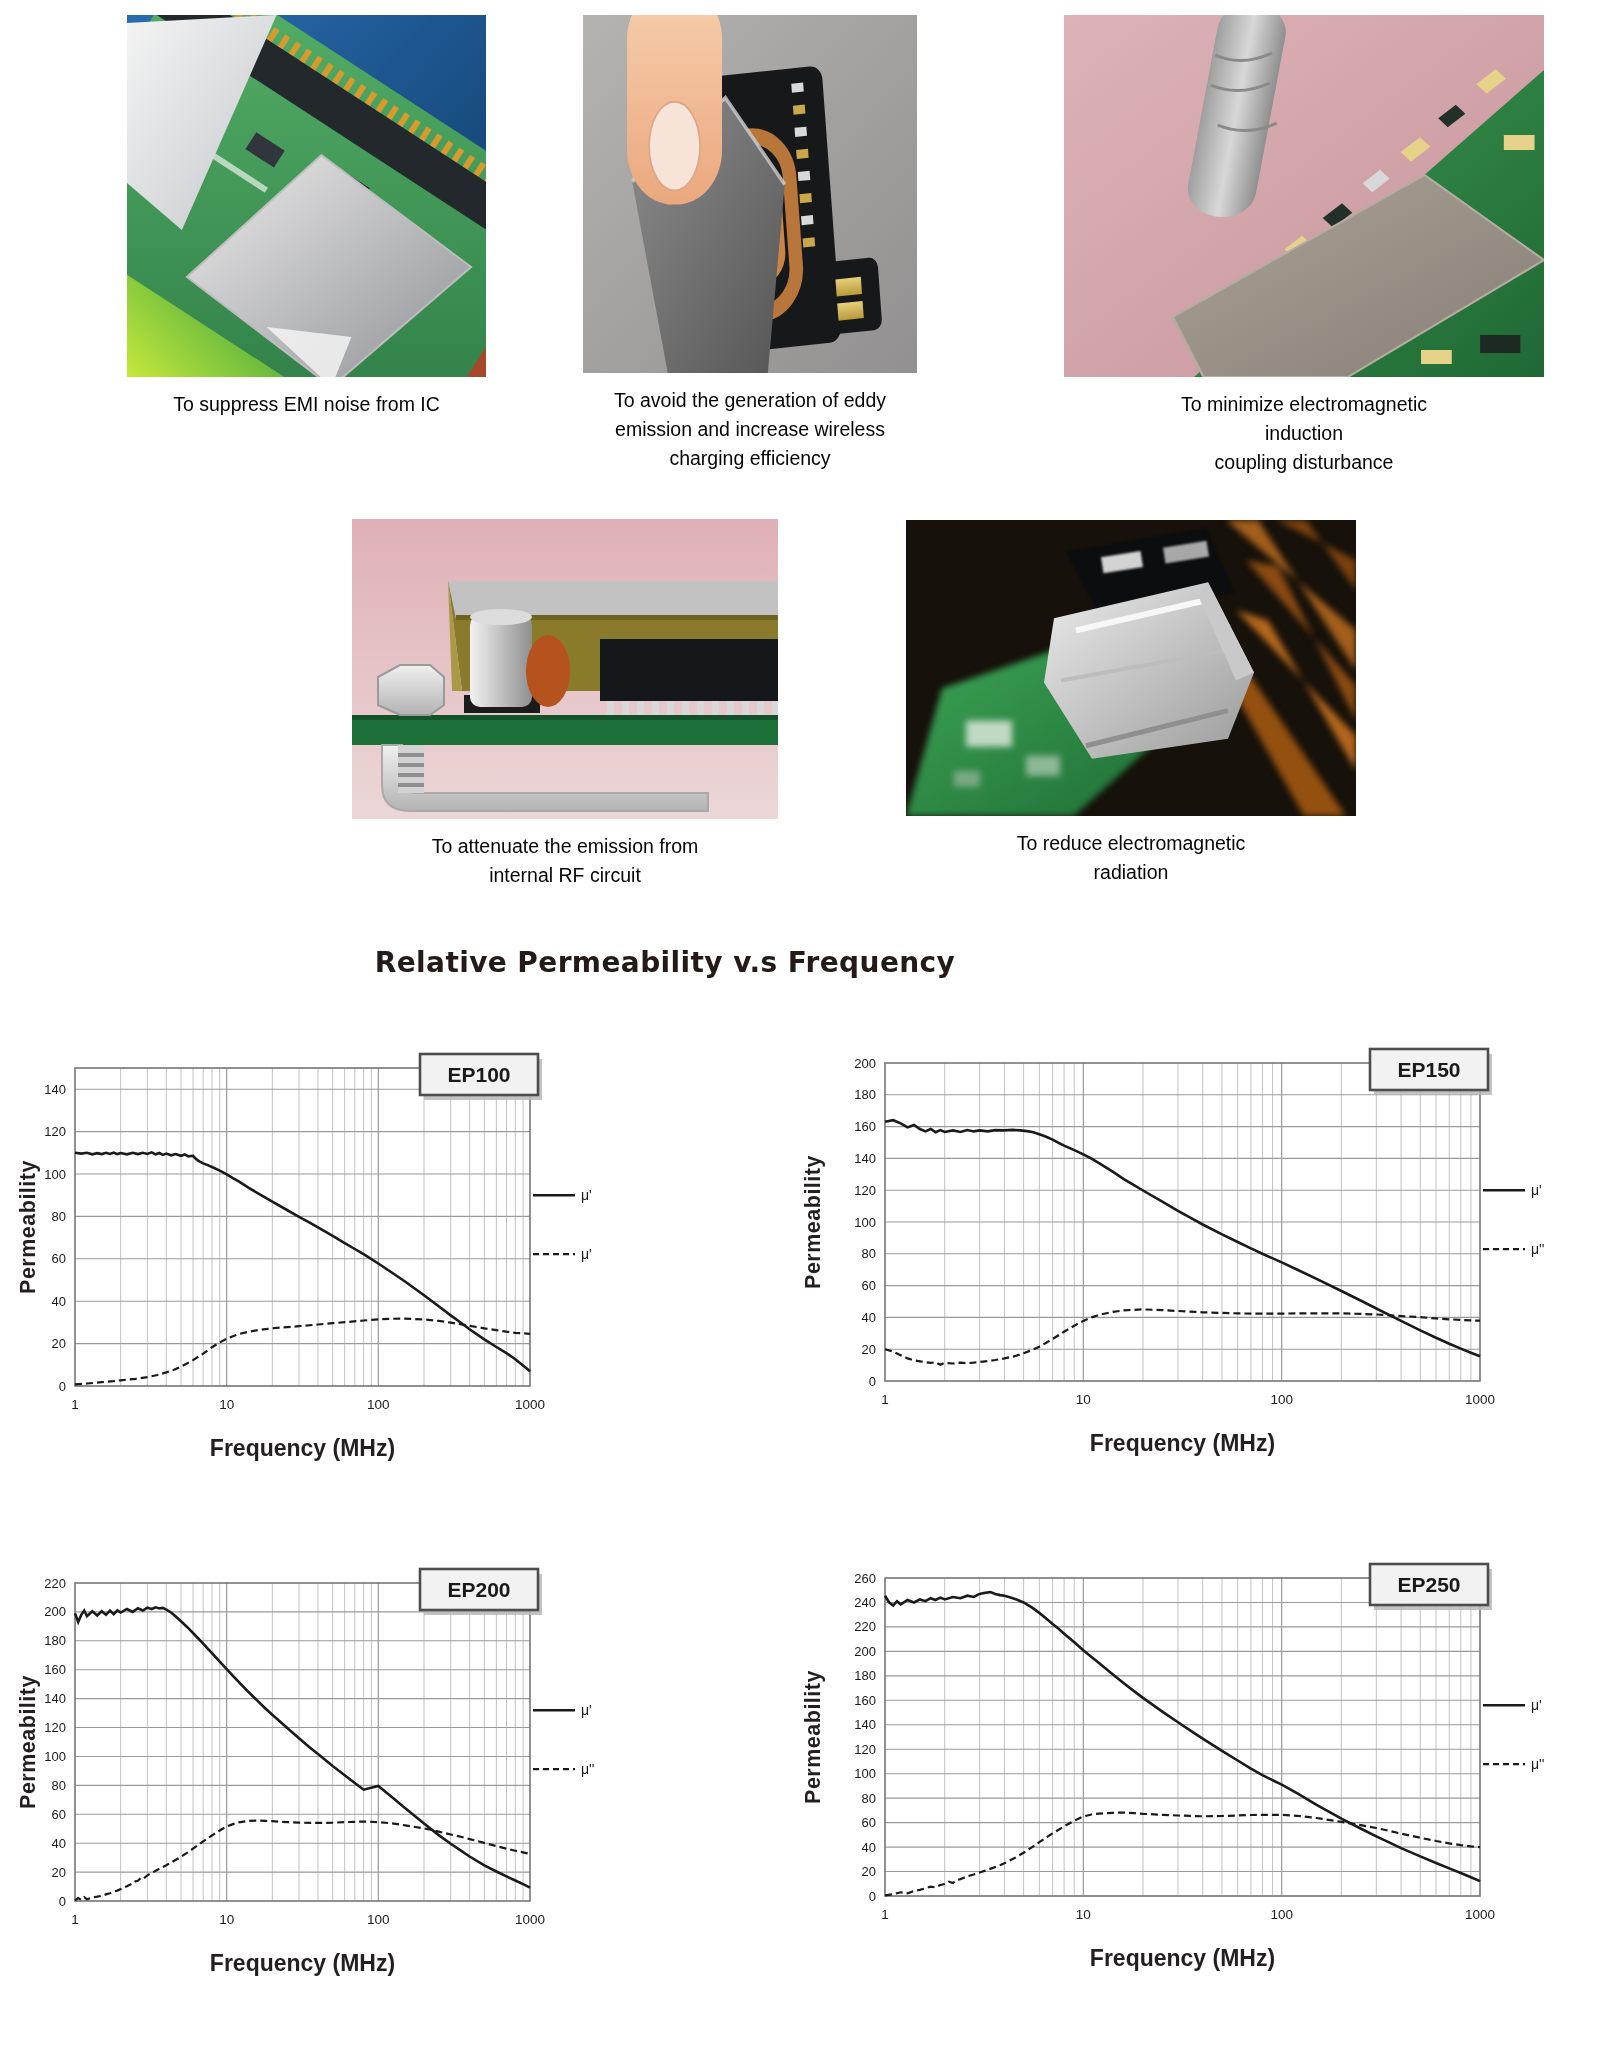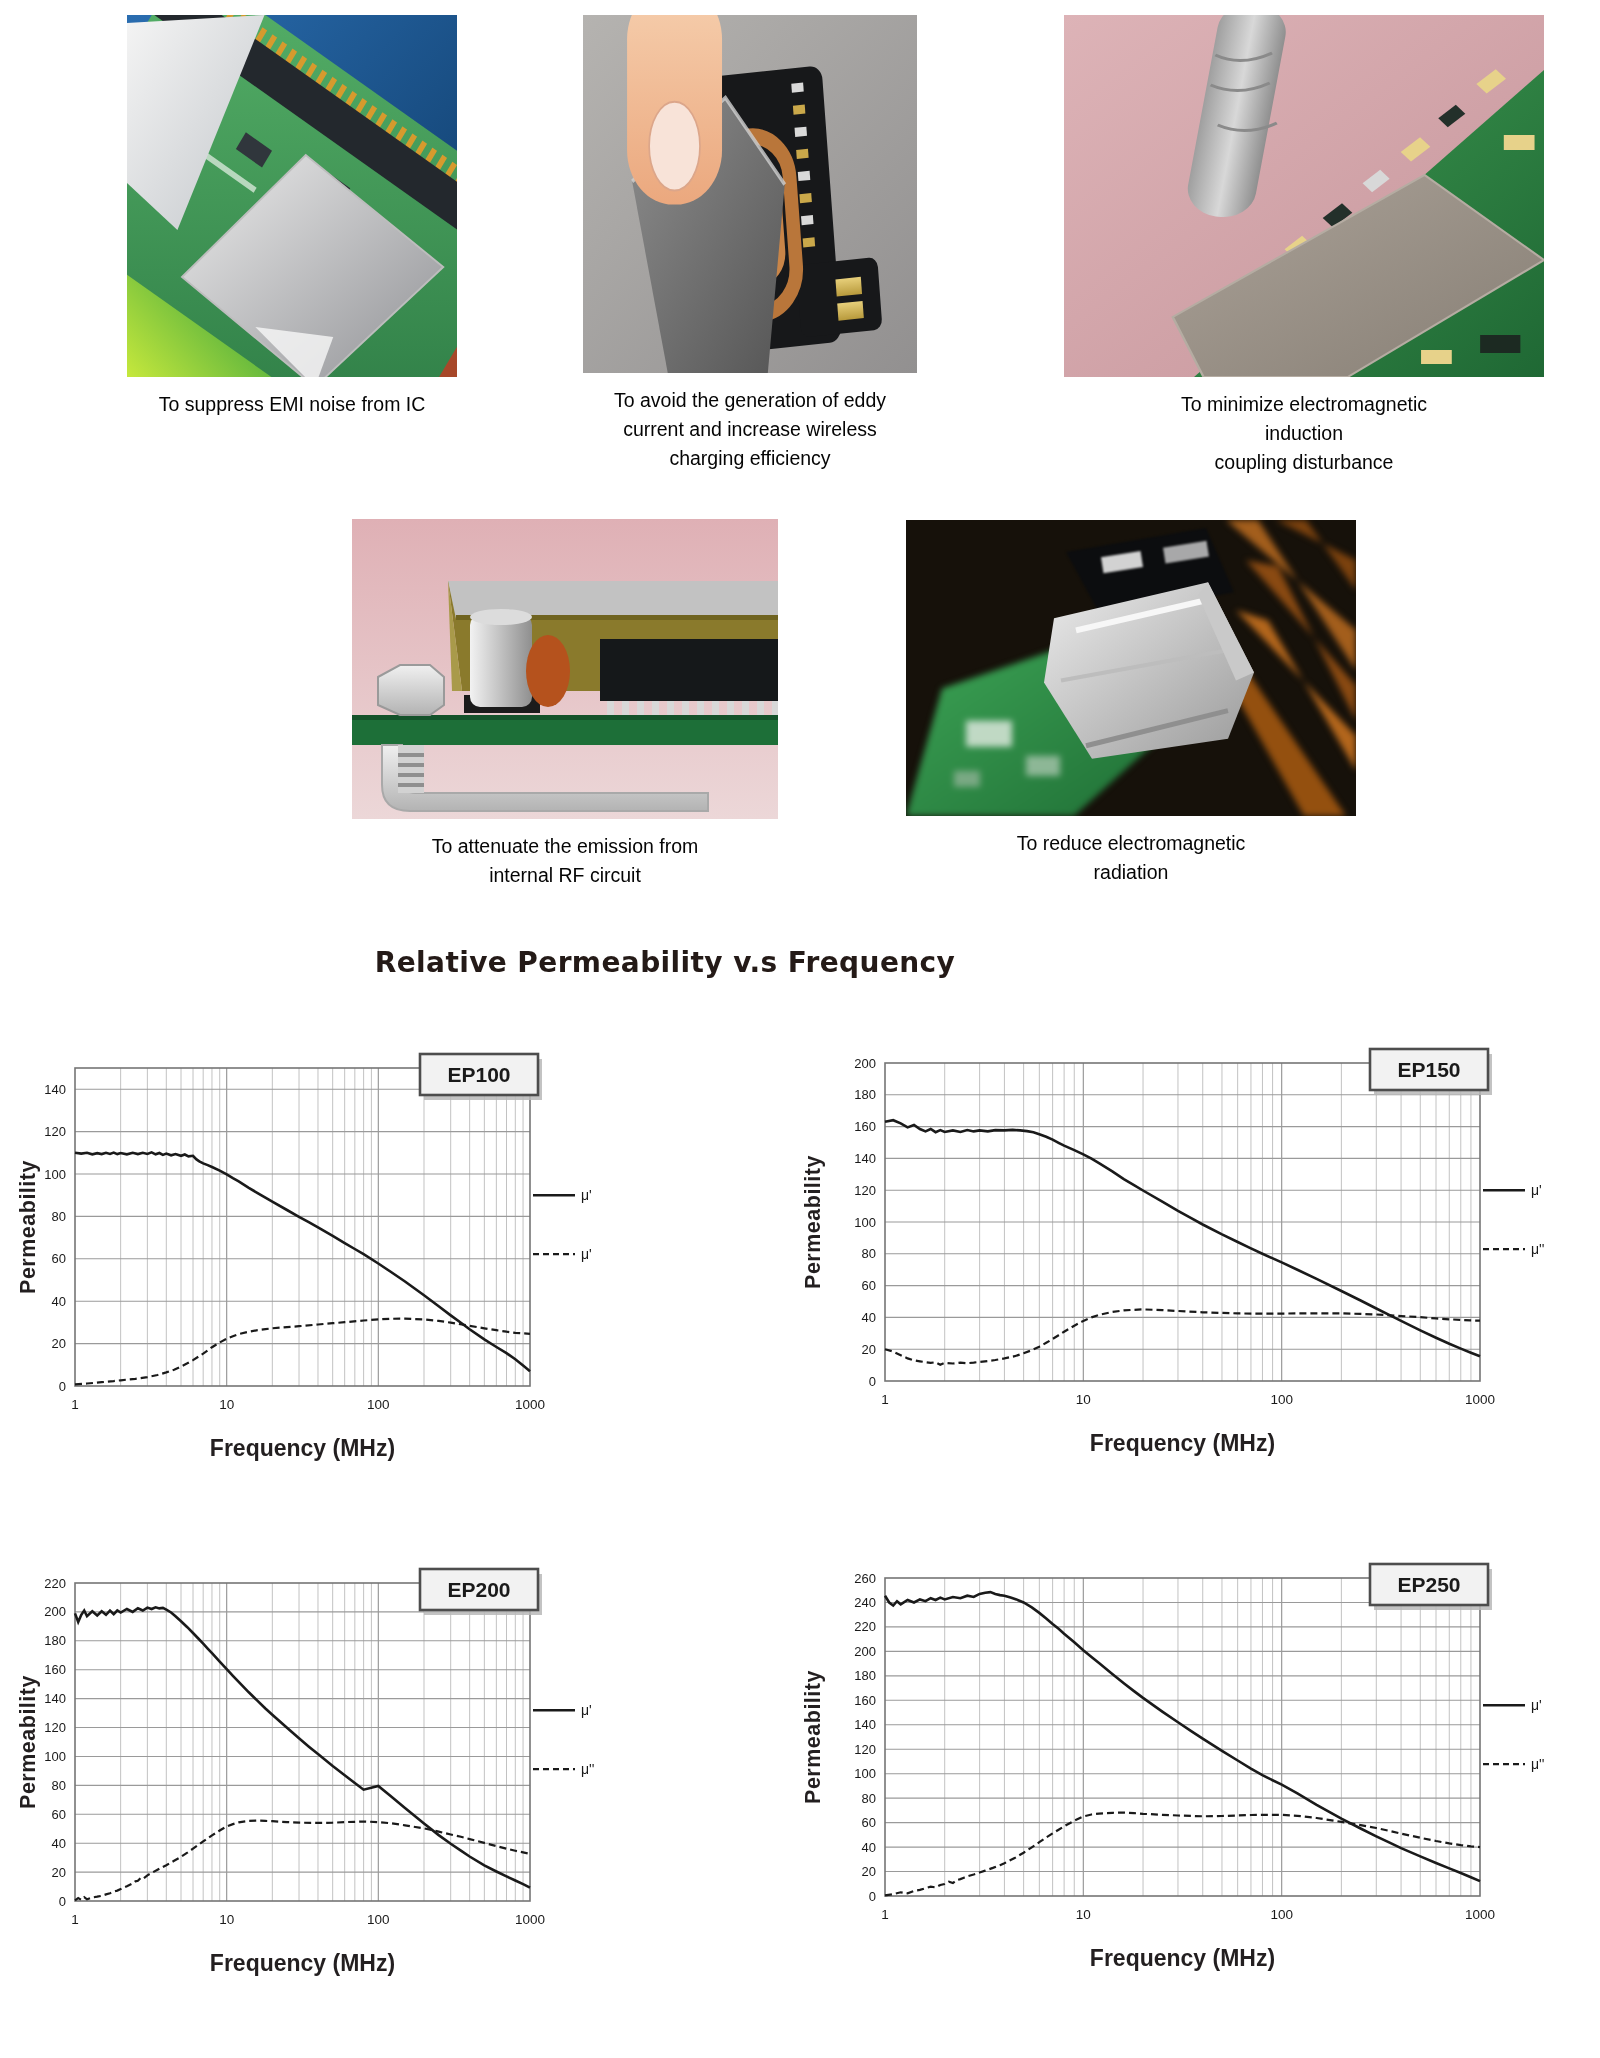--- a/index.html
+++ b/index.html
@@ -12,21 +12,21 @@
   .charts-title{position:absolute;top:946px;left:0;width:1330px;margin:0;text-align:center;
      font-size:28px;font-weight:bold;color:#241a17;font-family:"DejaVu Sans",sans-serif;letter-spacing:.4px;}
   .chart-block{position:absolute;width:770px;height:455px;}
   .chart-block svg{display:block;}
 </style>
 </head>
 <body>
 
 <div class="page">
 
-  <figure class="fig" style="left:127px;top:15px;width:330px;">
+  <figure class="fig" style="left:127px;top:15px;width:359px;">
     <div class="photo" style="height:362px;">
       <svg viewBox="0 0 360 362" preserveAspectRatio="none">
         <defs>
           <linearGradient id="g1bg" x1="0" y1="0" x2="1" y2="1">
               <stop offset="0" stop-color="#2a6db0"></stop>
               <stop offset="1" stop-color="#0e3a66"></stop>
             </linearGradient>
           <linearGradient id="g1glow" x1="0" y1="1" x2="1" y2="0">
               <stop offset="0" stop-color="#c6e83c"></stop>
               <stop offset=".55" stop-color="#2f9e3f"></stop>
@@ -115,21 +115,21 @@
         <polygon points="100,355 58,165 168,82 238,168 218,355" fill="url(#g2flap)"></polygon>
         <polyline points="58,165 168,82 238,168" fill="none" stroke="#cfcfcf" stroke-width="4" opacity=".8"></polyline>
         <g>
           <rect x="52" y="-30" width="112" height="218" rx="54" fill="url(#g2skin)"></rect>
           <ellipse cx="108" cy="130" rx="30" ry="44" fill="#f8e3d8" stroke="#dca68a" stroke-width="2"></ellipse>
         </g>
       </svg>
     </div>
     <figcaption class="cap">
       <div>To avoid the generation of eddy</div>
-      <div>current and increase wireless</div>
+      <div>emission and increase wireless</div>
       <div>charging efficiency</div>
     </figcaption>
   </figure>
 
   <figure class="fig" style="left:1064px;top:15px;width:480px;">
     <div class="photo" style="height:362px;">
       <svg viewBox="0 0 406 362" preserveAspectRatio="none">
         <defs>
           <linearGradient id="g3bg" x1="0" y1="0" x2="1" y2="1">
               <stop offset="0" stop-color="#ddb3b7"></stop>

